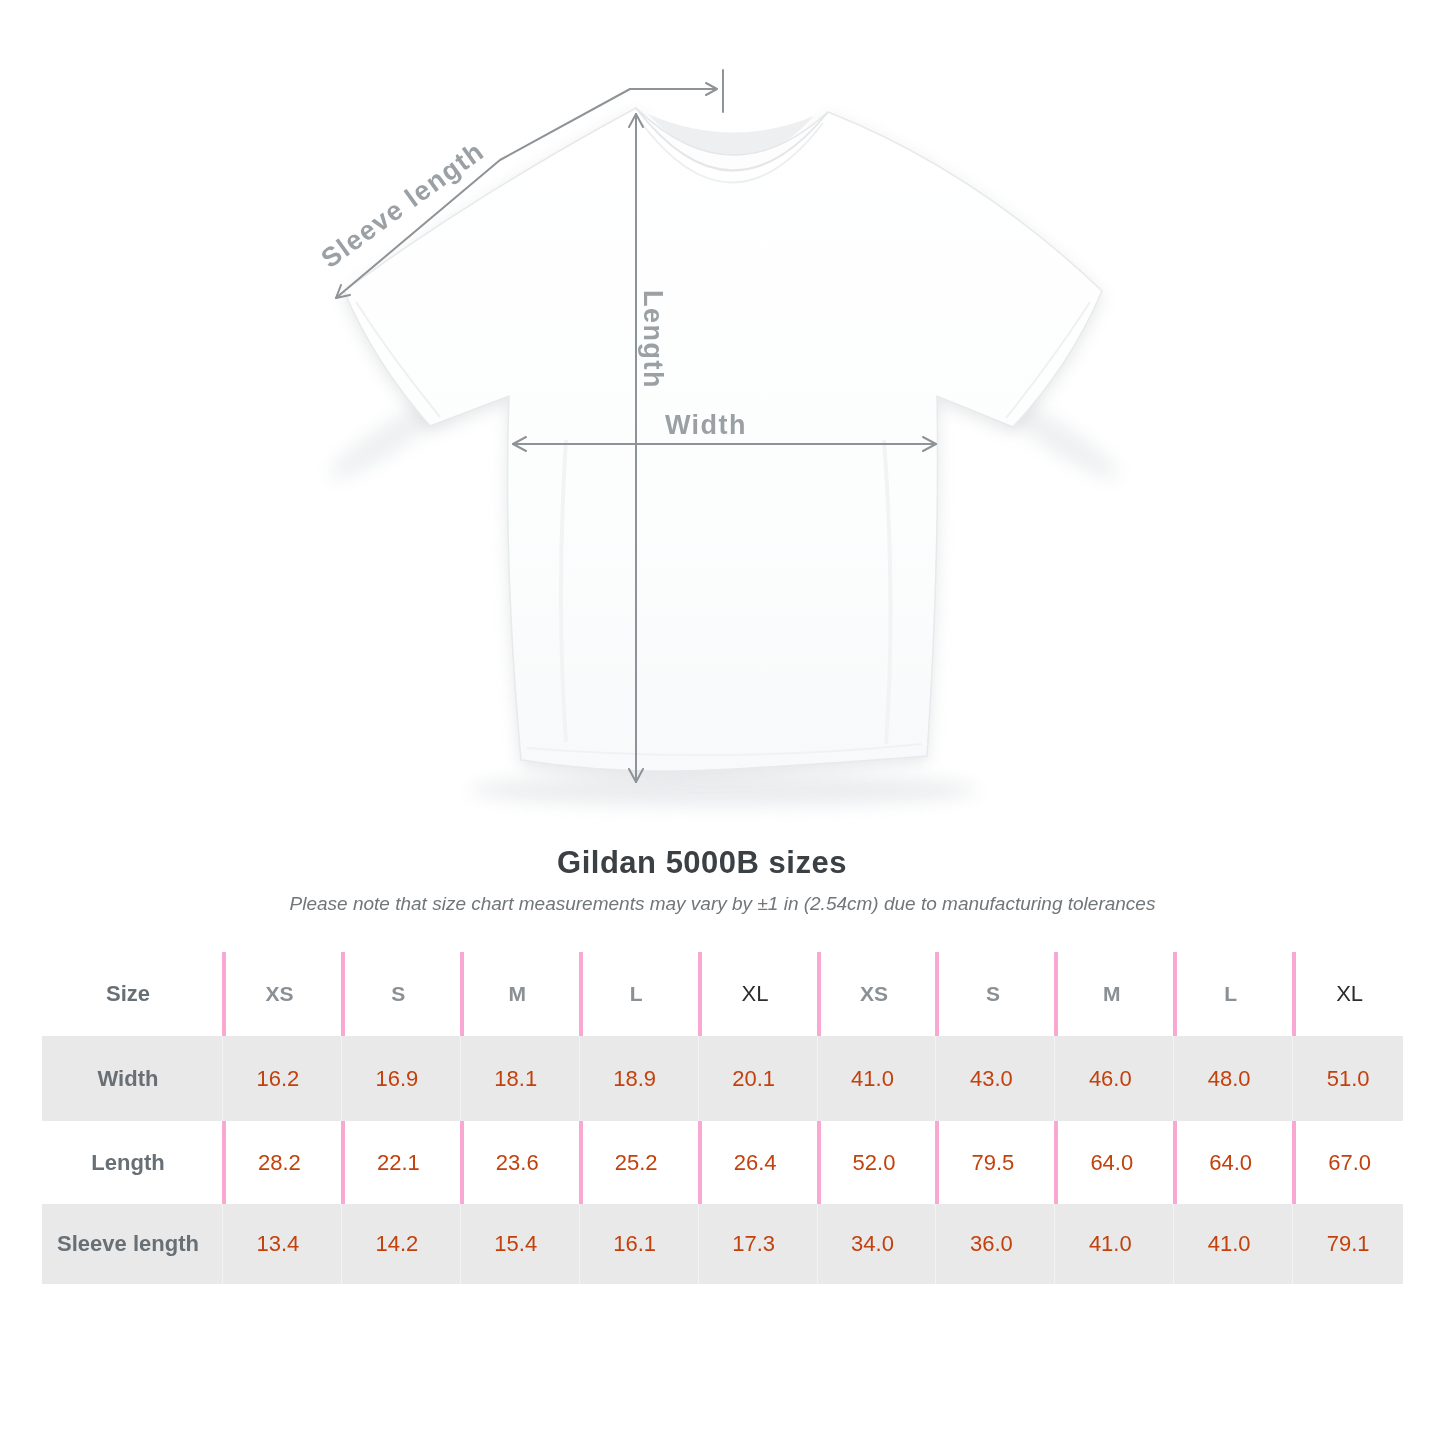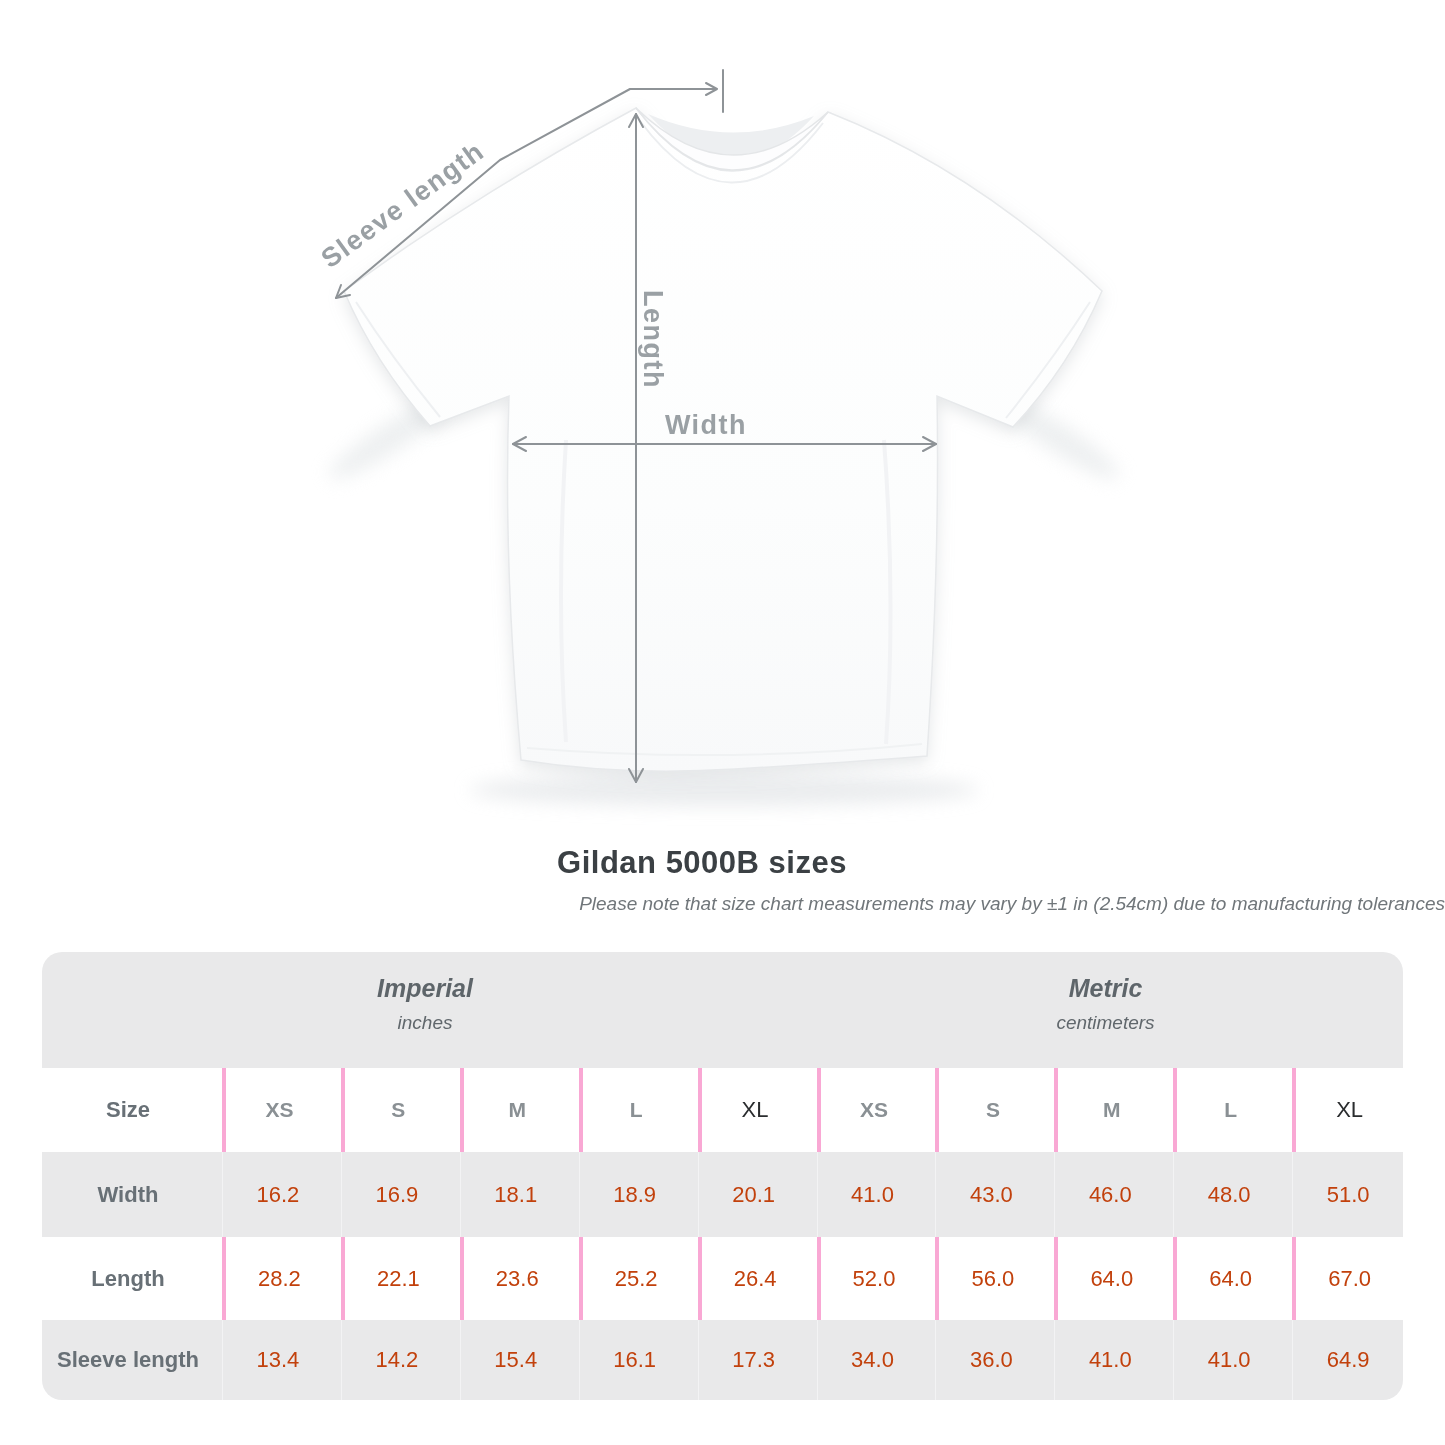--- a/index.html
+++ b/index.html
@@ -9,21 +9,21 @@
     font-family:"Liberation Sans", sans-serif;
   }
   .diagram { position:absolute; left:0; top:0; width:1445px; height:850px; }
   .dlabel { font-family:"Liberation Sans", sans-serif; font-weight:bold; font-size:27px; fill:#9aa0a4; letter-spacing:1.5px; }
 
   .title {
     position:absolute; top:845px; left:0; width:1404px; text-align:center;
     font-size:31px; font-weight:bold; color:#3b4044; letter-spacing:0.5px;
   }
   .note {
-    position:absolute; top:893px; left:0; width:1445px; text-align:right;
+    position:absolute; top:893px; left:0; width:1445px; text-align:center;
     font-size:19px; font-style:italic; color:#70767a;
   }
 
   .size-table {
     position:absolute; left:42px; top:952px; width:1361px; height:448px;
     border-radius:20px; overflow:hidden; display:flex; flex-direction:column;
     background:#ffffff;
   }
   .thead { display:flex; height:116px; background:#e9e9ea; }
   .sec { display:flex; flex-direction:column; align-items:center; padding-top:22px; box-sizing:border-box; }
@@ -123,30 +123,20 @@
   <text class="dlabel" x="408" y="212" text-anchor="middle" transform="rotate(-36 408 212)">Sleeve length</text>
   <text class="dlabel" x="644" y="290" transform="rotate(90 644 290)">Length</text>
   <text class="dlabel" x="706" y="434" text-anchor="middle">Width</text>
 </svg>
 
 <div class="title">Gildan 5000B sizes</div>
 <div class="note">Please note that size chart measurements may vary by ±1 in (2.54cm) due to manufacturing tolerances</div>
 
 <div class="size-table">
 
-  <div class="thead">
-    <div class="sec imperial">
-      <div class="sec-name">Imperial</div>
-      <div class="sec-unit">inches</div>
-    </div>
-    <div class="sec metric">
-      <div class="sec-name">Metric</div>
-      <div class="sec-unit">centimeters</div>
-    </div>
-  </div>
 
   <div class="trow white r-size" id="size-row">
     <div class="cell rlabel">Size</div>
 
   <div class="cell data size">XS</div>
       <div class="cell data size">S</div>
       <div class="cell data size">M</div>
       <div class="cell data size">L</div>
       <div class="cell data size xl">XL</div>
       <div class="cell data size">XS</div>
@@ -171,32 +161,32 @@
         <div class="cell data value">51.0</div>
       </div>
       <div class="trow r-length white">
         <div class="cell rlabel">Length</div>
         <div class="cell data value">28.2</div>
         <div class="cell data value">22.1</div>
         <div class="cell data value">23.6</div>
         <div class="cell data value">25.2</div>
         <div class="cell data value">26.4</div>
         <div class="cell data value">52.0</div>
-        <div class="cell data value">56.0</div>
+        <div class="cell data value">79.5</div>
         <div class="cell data value">64.0</div>
         <div class="cell data value">64.0</div>
         <div class="cell data value">67.0</div>
       </div>
       <div class="trow r-sleeve gray">
         <div class="cell rlabel">Sleeve length</div>
         <div class="cell data value">13.4</div>
         <div class="cell data value">14.2</div>
         <div class="cell data value">15.4</div>
         <div class="cell data value">16.1</div>
         <div class="cell data value">17.3</div>
         <div class="cell data value">34.0</div>
         <div class="cell data value">36.0</div>
         <div class="cell data value">41.0</div>
         <div class="cell data value">41.0</div>
-        <div class="cell data value">64.9</div>
+        <div class="cell data value">79.1</div>
       </div>
     </div>
 </div>
 
 </body></html>

